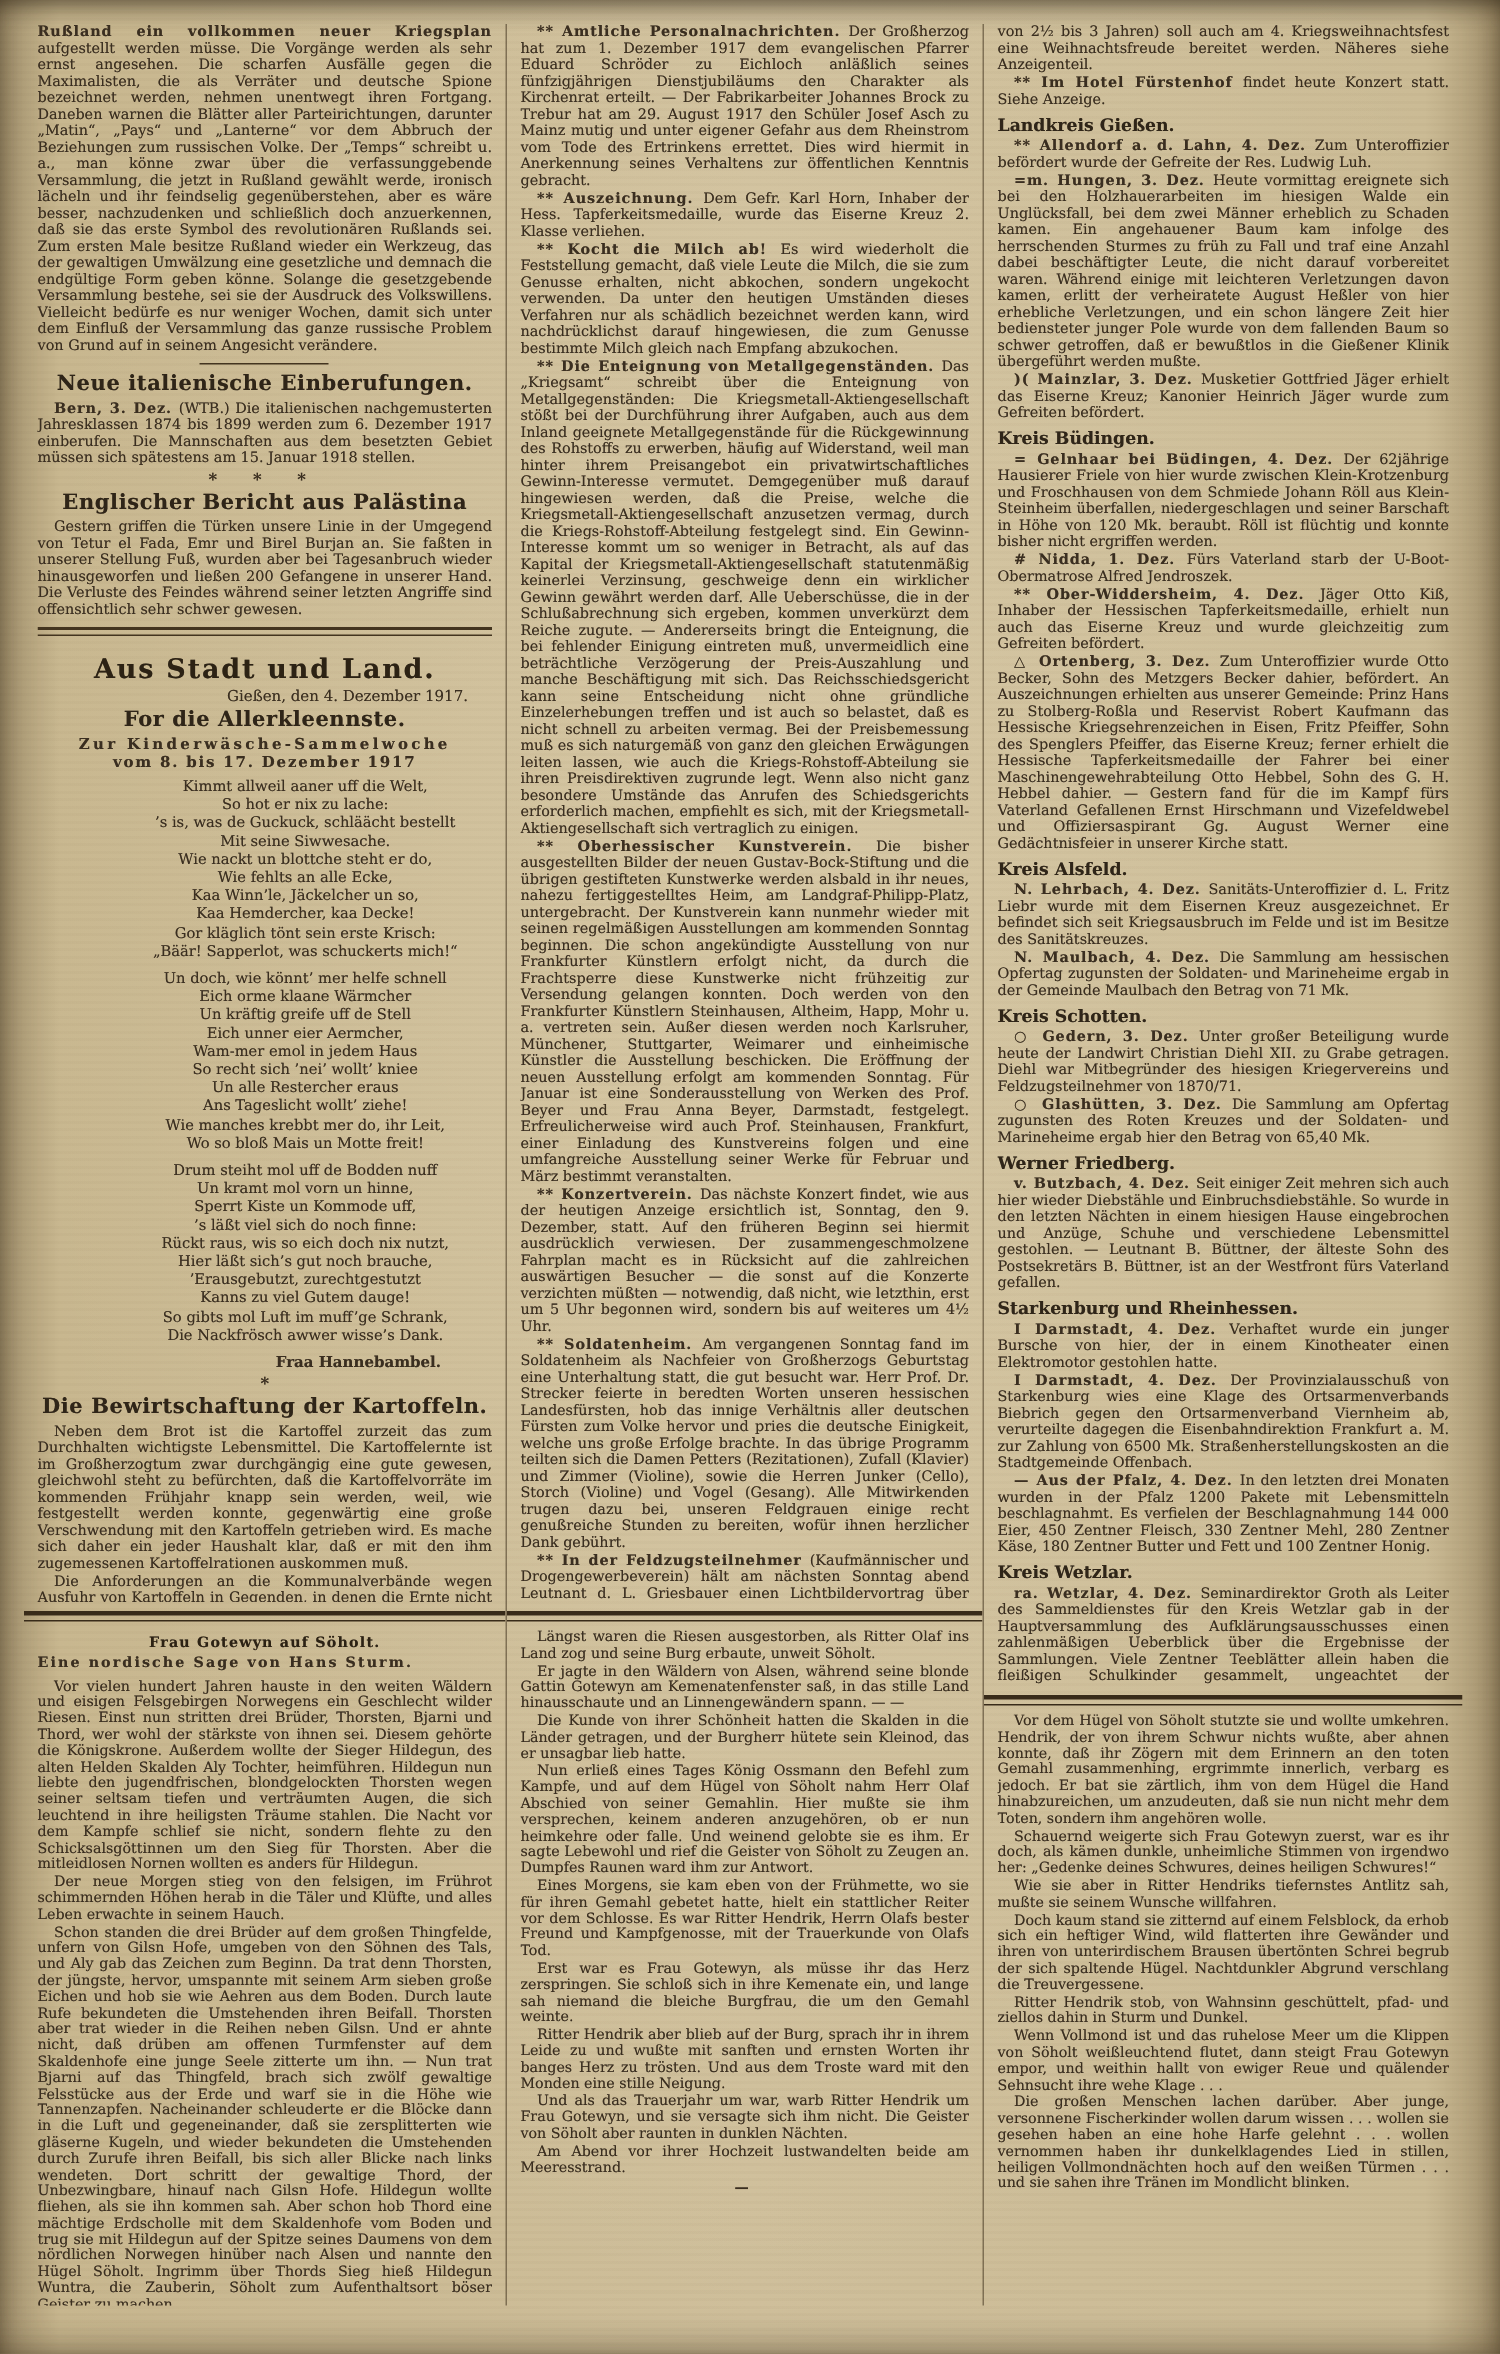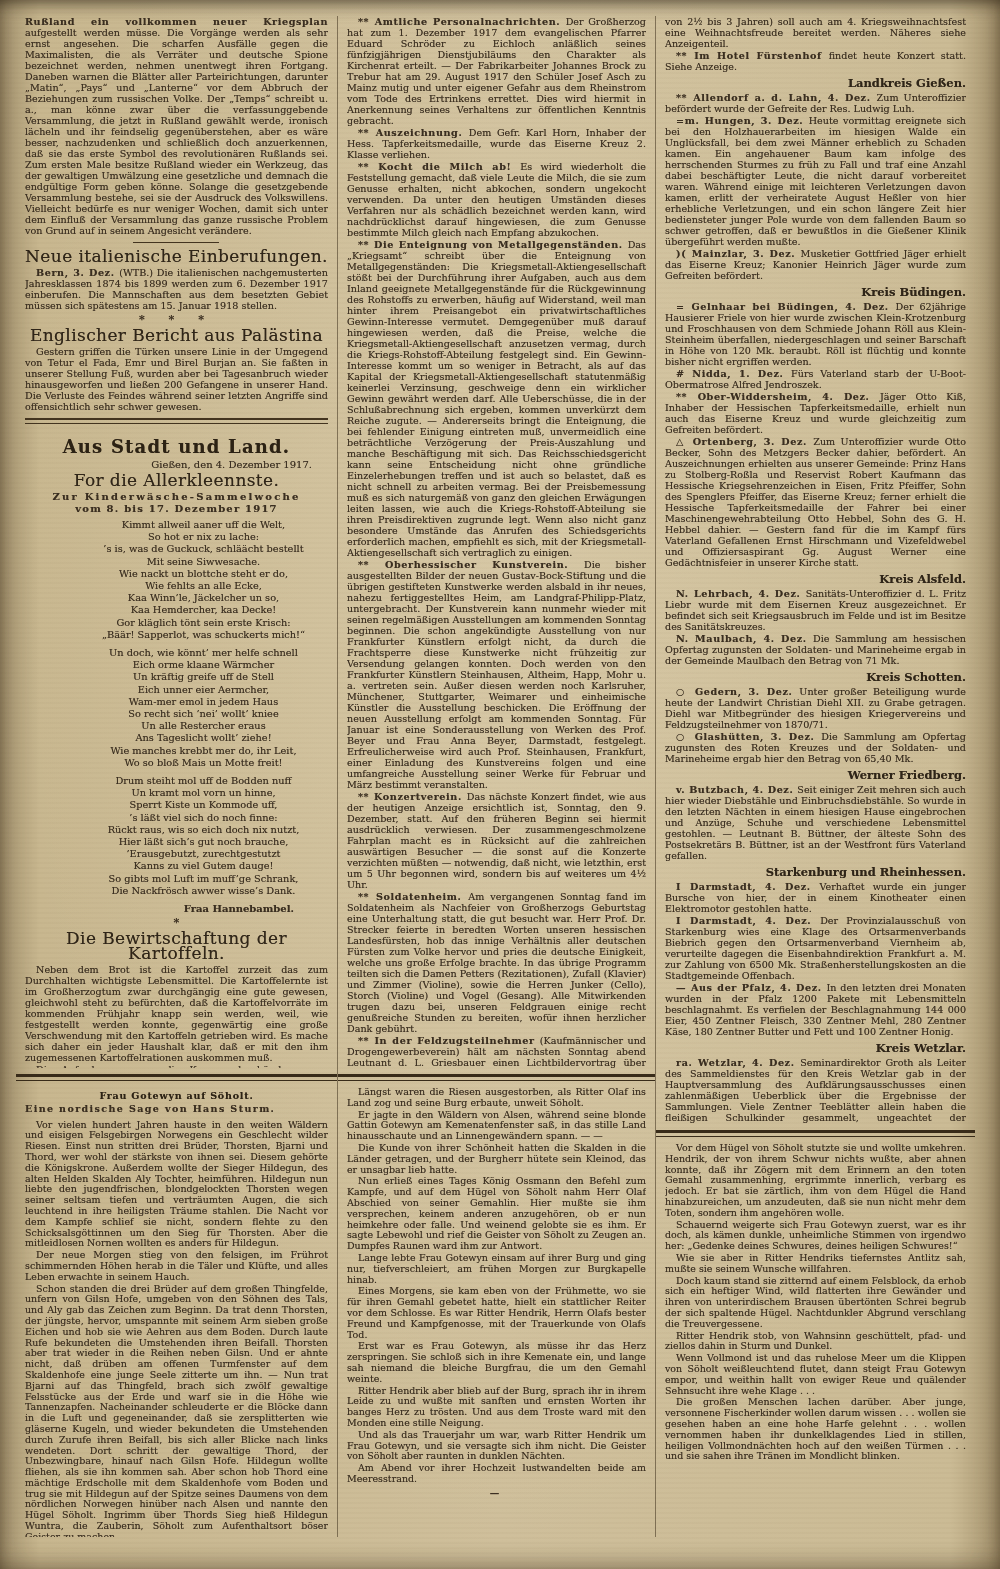--- a/index.html
+++ b/index.html
@@ -39,25 +39,25 @@
   .col-right .top-section{height:1108px;}
   .feuilleton-section{overflow:hidden;}
 
   
   .blk{font-size:9.6px;line-height:11px;text-align:justify;
        text-shadow:0 0 .4px rgba(56,44,30,.55);}
   .feuilleton-section .blk{font-size:9.5px;line-height:10.8px;}
   .paragraph{text-indent:11px;margin:0 0 1px 0;}
   .paragraph.noindent{text-indent:0;}
   .lead{font-weight:bold;letter-spacing:.6px;}
-  .headline{font-weight:normal;text-align:center;font-size:17px;line-height:15px;
+  .headline{font-weight:bold;text-align:center;font-size:14px;line-height:15px;
             margin:3px 0 3px;letter-spacing:.4px;text-indent:0;color:#2f2518;}
   .section-head{font-weight:bold;text-align:center;font-size:18px;line-height:21px;
             letter-spacing:1.2px;margin:12px 0 2px;text-indent:0;color:#2c2214;}
-  .kreis-head{font-weight:bold;text-align:right;font-size:11.5px;line-height:14px;
+  .kreis-head{font-weight:bold;text-align:left;font-size:11.5px;line-height:14px;
             margin:4px 0 2px;text-indent:0;color:#2f2518;}
   .dateline{text-align:right;padding-right:16px;font-size:10px;margin:0 0 3px;text-indent:0;}
   .subhead{font-weight:bold;text-align:center;letter-spacing:2.2px;font-size:10px;
            line-height:12px;margin-top:3px;text-indent:0;}
   .subhead2{font-weight:bold;text-align:center;letter-spacing:1.2px;font-size:10px;
            line-height:12px;margin-bottom:4px;text-indent:0;}
   .star-divider{text-align:center;font-weight:bold;letter-spacing:10px;font-size:11px;
            margin:3px 0;text-indent:0;}
   .dot-divider{text-align:center;font-weight:bold;font-size:11px;margin:3px 0;text-indent:0;}
   .rule-short{border:0;border-top:1.5px solid #43341f;width:86px;margin:6px auto;height:0;}
@@ -157,21 +157,20 @@
           <div class="blk paragraph"><span class="lead">** Soldatenheim. </span>Am vergangenen Sonntag fand im Soldatenheim als Nachfeier von Großherzogs Geburtstag eine Unterhaltung statt, die gut besucht war. Herr Prof. Dr. Strecker feierte in beredten Worten unseren hessischen Landesfürsten, hob das innige Verhältnis aller deutschen Fürsten zum Volke hervor und pries die deutsche Einigkeit, welche uns große Erfolge brachte. In das übrige Programm teilten sich die Damen Petters (Rezitationen), Zufall (Klavier) und Zimmer (Violine), sowie die Herren Junker (Cello), Storch (Violine) und Vogel (Gesang). Alle Mitwirkenden trugen dazu bei, unseren Feldgrauen einige recht genußreiche Stunden zu bereiten, wofür ihnen herzlicher Dank gebührt.</div>
           <div class="blk paragraph"><span class="lead">** In der Feldzugsteilnehmer </span>(Kaufmännischer und Drogengewerbeverein) hält am nächsten Sonntag abend Leutnant d. L. Griesbauer einen Lichtbildervortrag über „Eine Reise nach der Westfront“. Siehe Anzeige.</div>
           <div class="blk paragraph"><span class="lead">** Schwarz-Wein-Theater, </span>Seltersweg 81. Vier Ludwig-Trautmann-Tage enthält der neue Spielplan vom 4. bis einschließlich 7. Dezember. Der allseitig bekannte Künstler wirkt in seinem neuesten Detektivschauspiel „Das Geheimnis der Villa Dox“, und ist gleichzeitig in dem Lustspiel „Ein brillantes Haarfärbemittel“ zu bewundern. Siehe Anzeige.</div>
         </div>
       <div class="heavy-rule"></div>
       <div class="feuilleton-section">
           <div class="blk paragraph">Längst waren die Riesen ausgestorben, als Ritter Olaf ins Land zog und seine Burg erbaute, unweit Söholt.</div>
           <div class="blk paragraph">Er jagte in den Wäldern von Alsen, während seine blonde Gattin Gotewyn am Kemenatenfenster saß, in das stille Land hinausschaute und an Linnengewändern spann. — —</div>
           <div class="blk paragraph">Die Kunde von ihrer Schönheit hatten die Skalden in die Länder getragen, und der Burgherr hütete sein Kleinod, das er unsagbar lieb hatte.</div>
           <div class="blk paragraph">Nun erließ eines Tages König Ossmann den Befehl zum Kampfe, und auf dem Hügel von Söholt nahm Herr Olaf Abschied von seiner Gemahlin. Hier mußte sie ihm versprechen, keinem anderen anzugehören, ob er nun heimkehre oder falle. Und weinend gelobte sie es ihm. Er sagte Lebewohl und rief die Geister von Söholt zu Zeugen an. Dumpfes Raunen ward ihm zur Antwort.</div>
-          <div class="blk paragraph">Lange lebte Frau Gotewyn einsam auf ihrer Burg und ging nur, tiefverschleiert, am frühen Morgen zur Burgkapelle hinab.</div>
           <div class="blk paragraph">Eines Morgens, sie kam eben von der Frühmette, wo sie für ihren Gemahl gebetet hatte, hielt ein stattlicher Reiter vor dem Schlosse. Es war Ritter Hendrik, Herrn Olafs bester Freund und Kampfgenosse, mit der Trauerkunde von Olafs Tod.</div>
           <div class="blk paragraph">Erst war es Frau Gotewyn, als müsse ihr das Herz zerspringen. Sie schloß sich in ihre Kemenate ein, und lange sah niemand die bleiche Burgfrau, die um den Gemahl weinte.</div>
           <div class="blk paragraph">Ritter Hendrik aber blieb auf der Burg, sprach ihr in ihrem Leide zu und wußte mit sanften und ernsten Worten ihr banges Herz zu trösten. Und aus dem Troste ward mit den Monden eine stille Neigung.</div>
           <div class="blk paragraph">Und als das Trauerjahr um war, warb Ritter Hendrik um Frau Gotewyn, und sie versagte sich ihm nicht. Die Geister von Söholt aber raunten in dunklen Nächten.</div>
           <div class="blk paragraph">Am Abend vor ihrer Hochzeit lustwandelten beide am Meeresstrand.</div>
           <div class="blk end-dash">—</div>
         </div>
     </div>
 
     <div class="col col-right">

